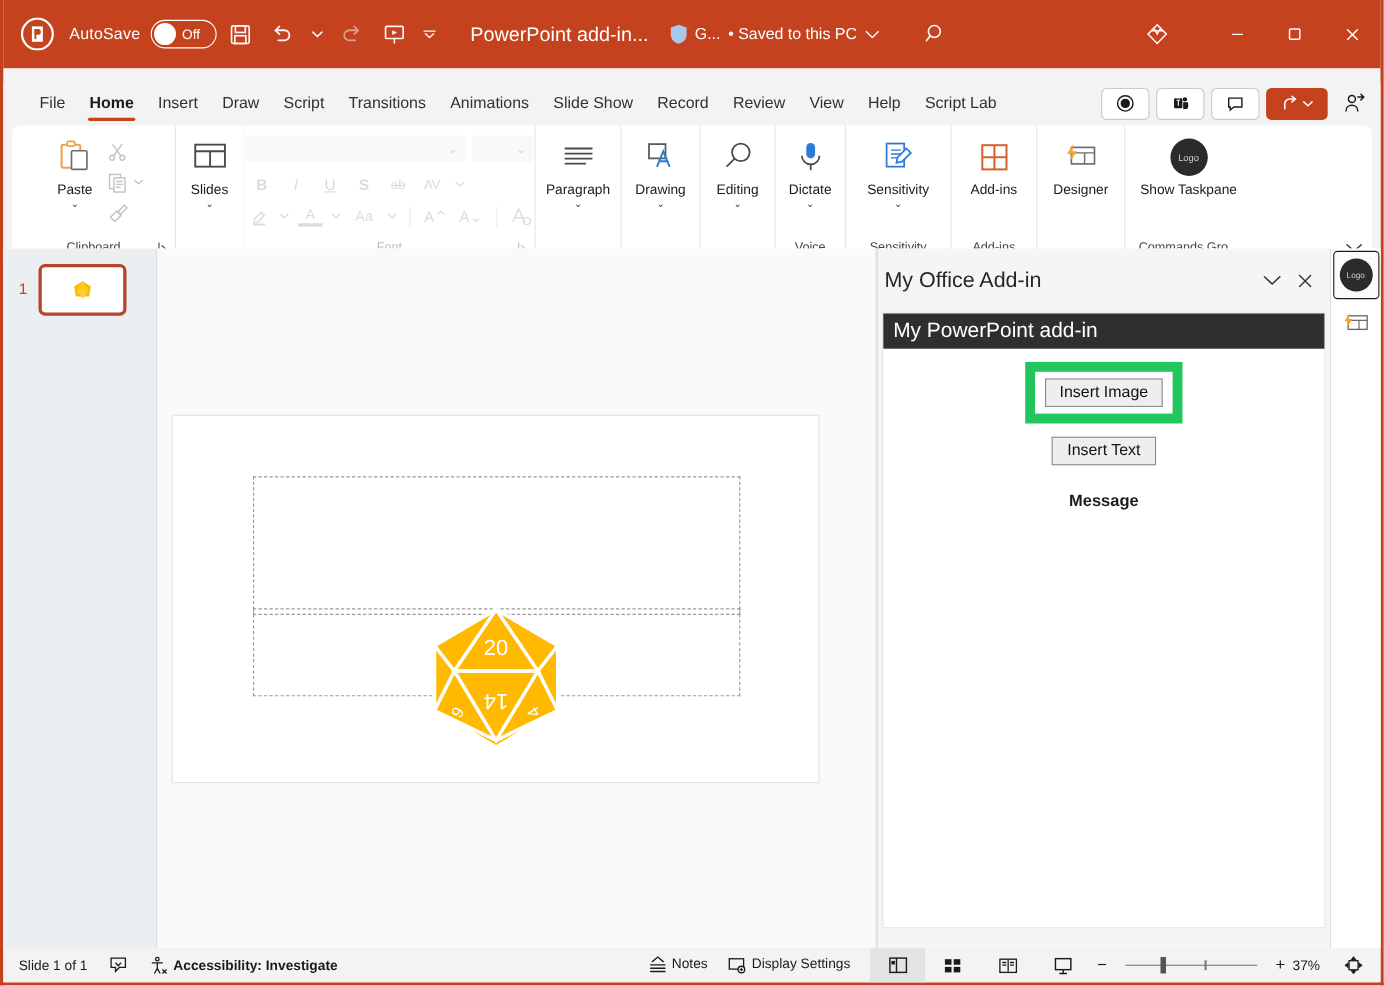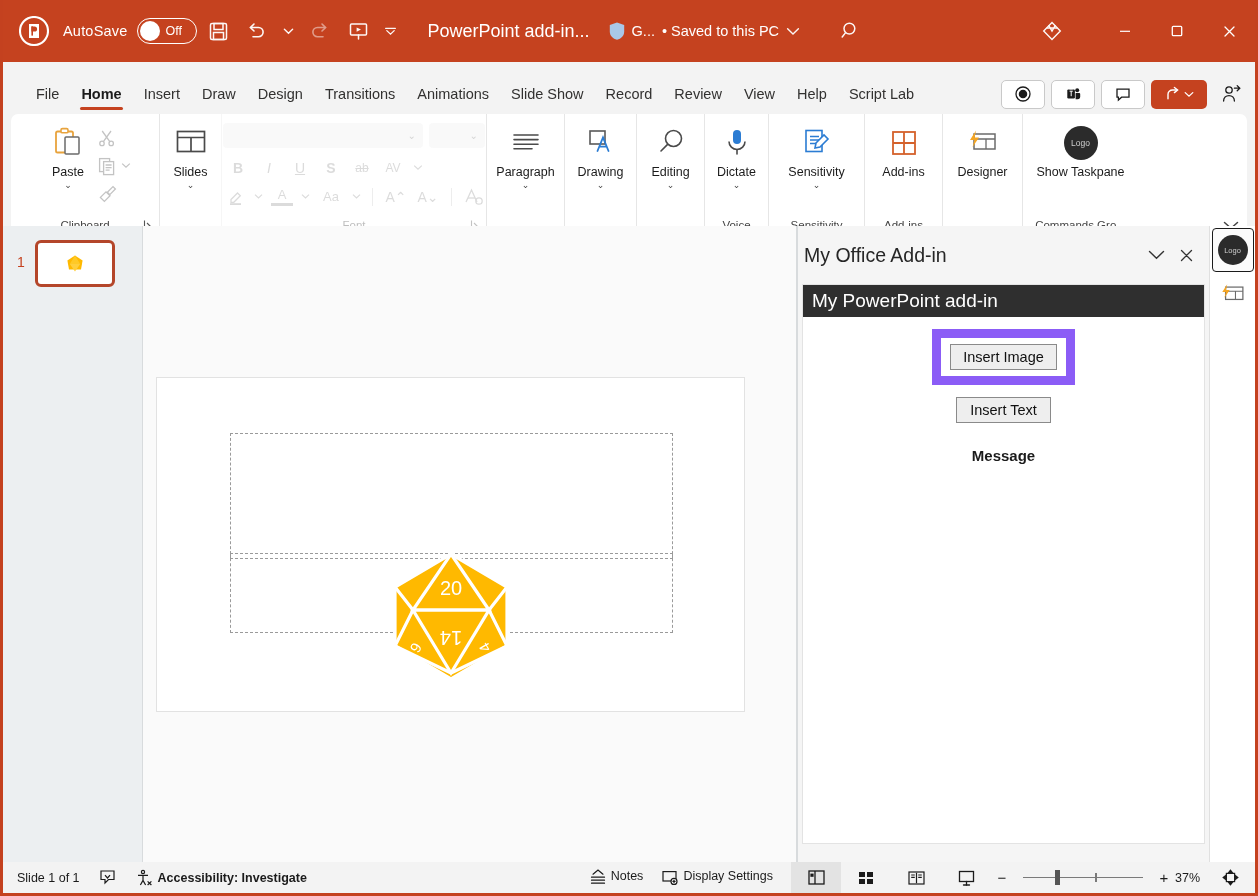--- a/index.html
+++ b/index.html
@@ -103,21 +103,21 @@
              background:#f5f5f5; border-left:1px solid #d8dbdd; }
   .tp-head { height:58px; display:flex; align-items:center; padding:0 8px 0 4px; }
   .tp-title { font-size:19.5px; color:#262626; flex:1; padding-left:2px; font-weight:400; }
   .tp-ic { width:30px; height:30px; display:flex; align-items:center; justify-content:center;
            color:#333; font-size:16px; }
   .tp-body { position:absolute; left:4px; right:4px; top:58px; bottom:18px; background:#fff;
              border:1px solid #e3e3e3; }
   .addin-header { height:32px; background:#2f2f2f; color:#fff; font-size:19px;
                   display:flex; align-items:center; padding-left:9px; font-weight:300; }
   .addin-body { padding-top:12px; display:flex; flex-direction:column; align-items:center; }
-  .hl-box { border:9px solid #8b5cf6; background:#fff; padding:6px 9px; }
+  .hl-box { border:9px solid #22c55e; background:#fff; padding:6px 9px; }
   .ui-btn { min-width:95px; border:1px solid #8a8a8a; background:#eeeeee; font-size:14.5px;
             padding:4px 12px; color:#111; }
   .msg { margin-top:24px; font-weight:bold; font-size:15px; color:#1b1b1b; }
   .gap { height:12px; }
 
   
   .rail { position:absolute; right:0; top:226px; bottom:31px; width:46px; background:#fff;
           border-left:1px solid #e0e0e0; padding-top:2px; display:flex;
           flex-direction:column; align-items:center; }
   .railbtn { width:42px; height:44px; display:flex; align-items:center; justify-content:center; }
@@ -243,21 +243,21 @@
           </svg>
       </div>
     </div>
   </div>
 
   <div class="tabstrip">
     <div class="tab">File</div>
     <div class="tab active">Home</div>
     <div class="tab">Insert</div>
     <div class="tab">Draw</div>
-    <div class="tab">Design</div>
+    <div class="tab">Script</div>
     <div class="tab">Transitions</div>
     <div class="tab">Animations</div>
     <div class="tab">Slide Show</div>
     <div class="tab">Record</div>
     <div class="tab">Review</div>
     <div class="tab">View</div>
     <div class="tab">Help</div>
     <div class="tab">Script Lab</div>
 
     <div class="tabright">

